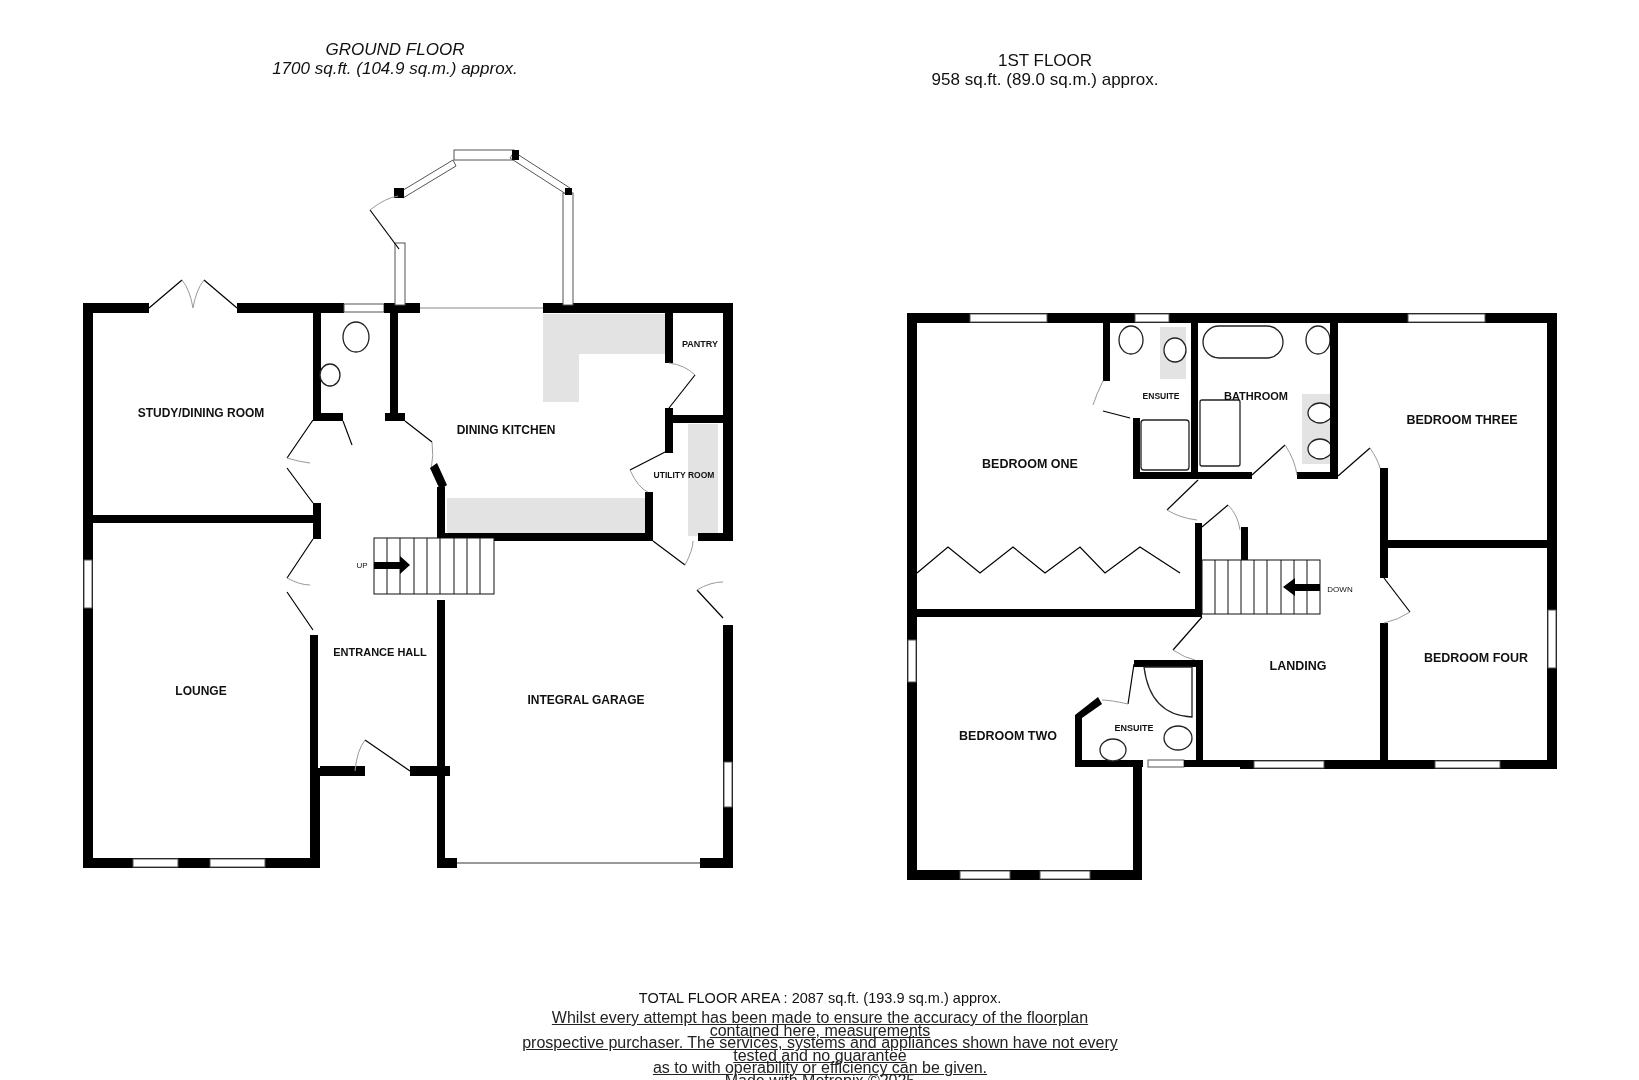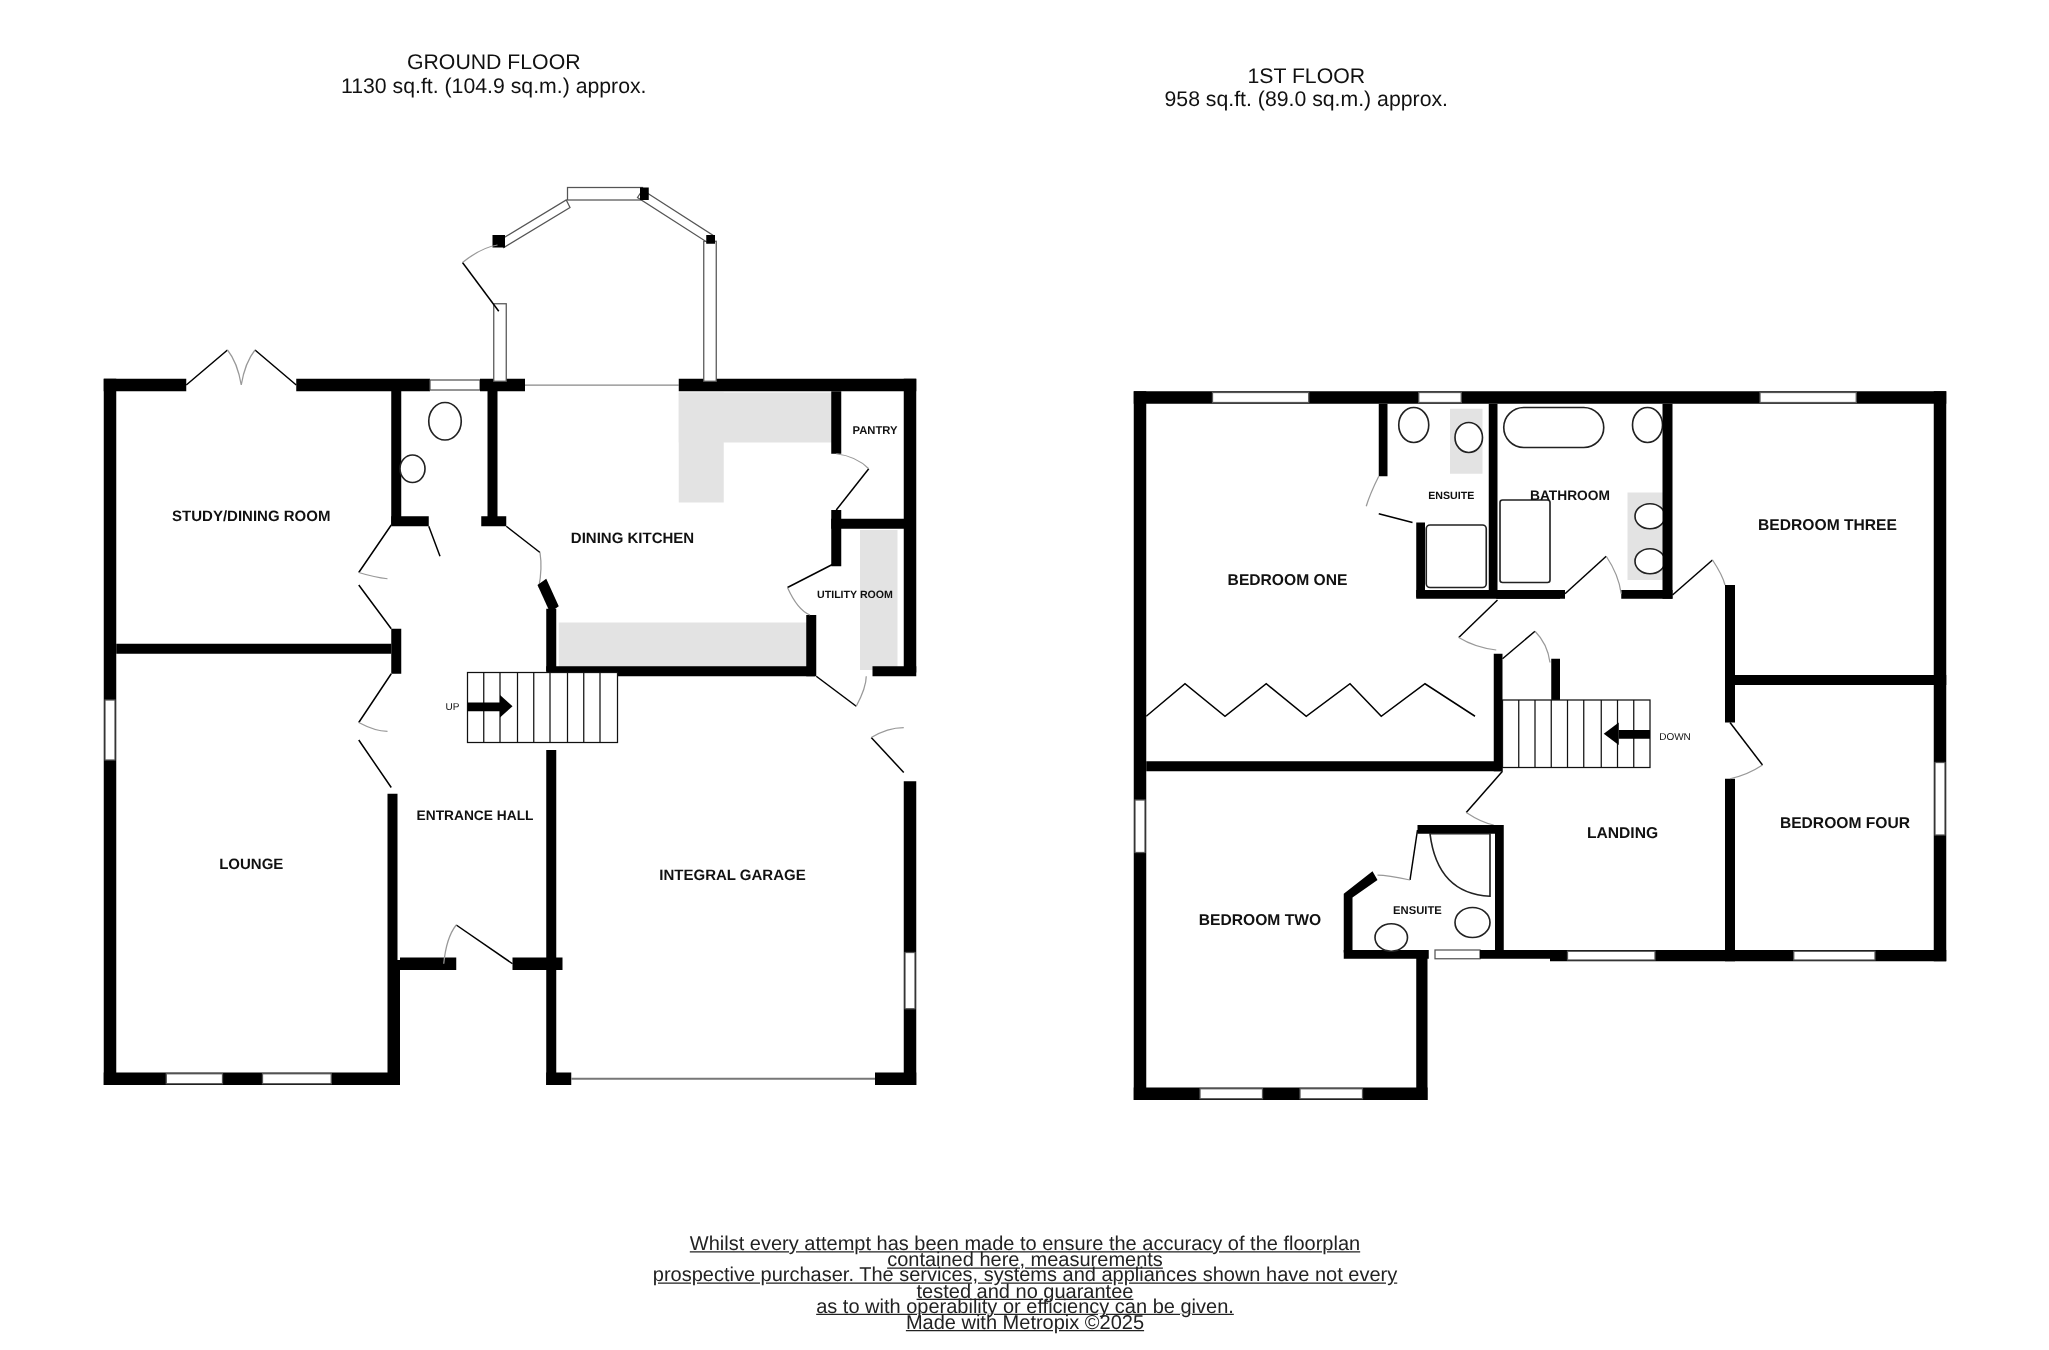--- a/index.html
+++ b/index.html
@@ -1,39 +1,39 @@
 <!DOCTYPE html>
 <html><head>
 <meta charset="utf-8">
 <style>
   html, body { margin:0; padding:0; background:#ffffff; }
   body { width:1639px; height:1080px; position:relative; overflow:hidden; font-family:"Liberation Sans", sans-serif; color:#111; }
   .floor-heading { position:absolute; text-align:center; font-size:17px; line-height:19px; color:#111; }
-  #gf-heading { left:230px; top:40px; width:330px; }
+  #gf-heading { left:230px; top:40px; width:330px;font-style:italic; }
   #ff-heading { left:880px; top:51px; width:330px; }
   svg#plan { position:absolute; left:0; top:0; }
   .room-label { font-family:"Liberation Sans", sans-serif; font-weight:bold; fill:#111; text-anchor:middle; }
   .small-label { font-family:"Liberation Sans", sans-serif; fill:#111; text-anchor:middle; }
   .wall { fill:#000; }
   .win { fill:#fff; stroke:#555; stroke-width:1; }
   .door { stroke:#000; stroke-width:1.2; fill:none; }
   .swing { stroke:#999; stroke-width:1; fill:none; }
   .worktop { fill:#e3e3e3; }
   .fixture { stroke:#222; stroke-width:1.3; fill:#fff; }
   .stairline { stroke:#111; stroke-width:1; fill:#fff; }
   #footer { position:absolute; left:520px; top:990px; width:600px; text-align:center; }
   #total-area { font-size:14.5px; margin-bottom:6px; }
   .disclaimer { font-size:16px; line-height:12.6px; color:#222;text-decoration:underline; }
 </style>
 </head>
 <body>
 
 <div id="gf-heading" class="floor-heading">
   <div>GROUND FLOOR</div>
-  <div>1130 sq.ft. (104.9 sq.m.) approx.</div>
+  <div>1700 sq.ft. (104.9 sq.m.) approx.</div>
 </div>
 <div id="ff-heading" class="floor-heading">
   <div>1ST FLOOR</div>
   <div>958 sq.ft. (89.0 sq.m.) approx.</div>
 </div>
 
 <svg id="plan" width="1639" height="1080" viewBox="0 0 1639 1080">
 
   <g>
 
@@ -239,17 +239,18 @@
   <text class="room-label" x="1256" y="400" font-size="11">BATHROOM</text>
   <text class="room-label" x="1462" y="424" font-size="12.5">BEDROOM THREE</text>
   <text class="room-label" x="1008" y="740" font-size="12.5">BEDROOM TWO</text>
   <text class="room-label" x="1134" y="731" font-size="9">ENSUITE</text>
   <text class="room-label" x="1298" y="670" font-size="12.5">LANDING</text>
   <text class="room-label" x="1476" y="662" font-size="12.5">BEDROOM FOUR</text>
   <text class="small-label" x="1340" y="592" font-size="8">DOWN</text>
 </svg>
 
 <div id="footer">
+  <div id="total-area">TOTAL FLOOR AREA : 2087 sq.ft. (193.9 sq.m.) approx.</div>
   <div class="disclaimer">Whilst every attempt has been made to ensure the accuracy of the floorplan contained here, measurements</div>
   <div class="disclaimer">prospective purchaser. The services, systems and appliances shown have not every tested and no guarantee</div>
   <div class="disclaimer">as to with operability or efficiency can be given.</div>
   <div class="disclaimer">Made with Metropix ©2025</div>
 </div>
 
 </body></html>

